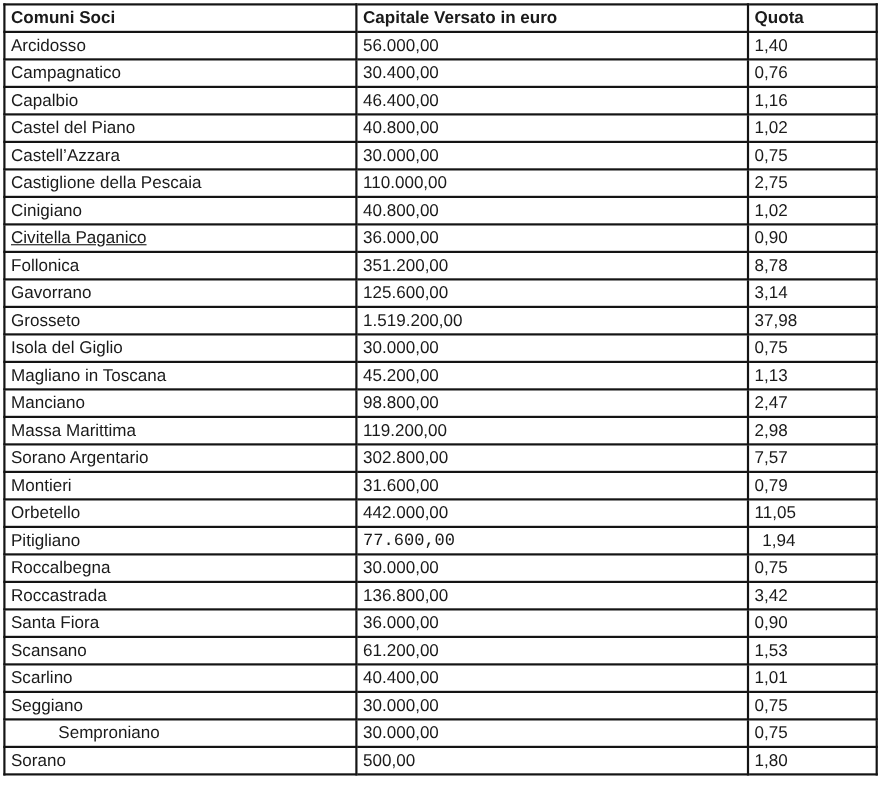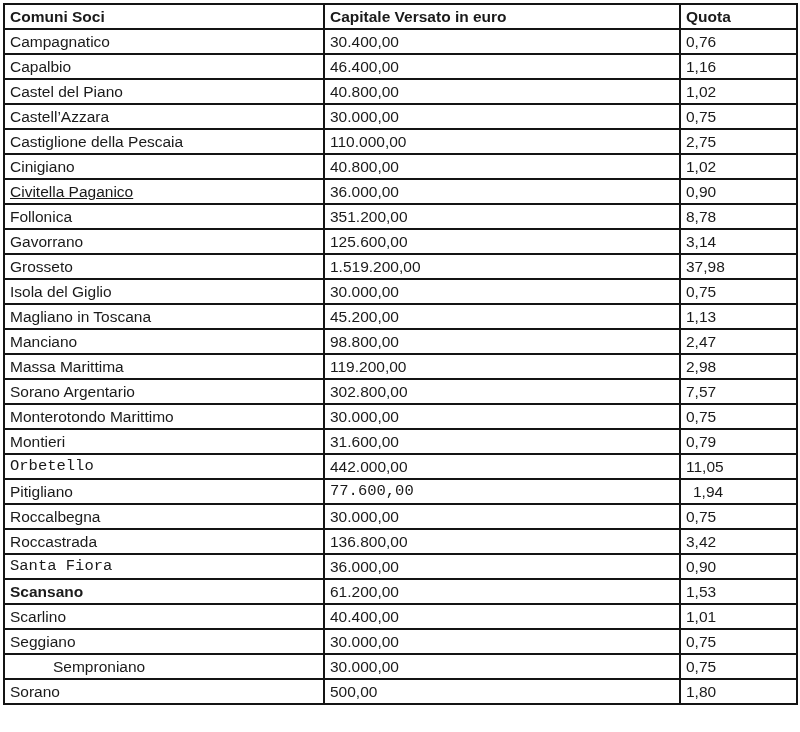--- a/index.html
+++ b/index.html
@@ -56,20 +56,25 @@
     </colgroup>
     <thead>
       <tr>
         <th style="border-color: rgb(20, 20, 20);">Comuni Soci</th>
         <th style="border-color: rgb(20, 20, 20);">Capitale Versato in euro</th>
         <th style="border-color: rgb(20, 20, 20);">Quota</th>
       </tr>
     </thead>
     <tbody>
         <tr>
+          <td style="border-color: rgb(20, 20, 20);">Arcidosso</td>
+          <td style="border-color: rgb(20, 20, 20);">56.000,00</td>
+          <td style="border-color: rgb(20, 20, 20);">1,40</td>
+        </tr>
+        <tr>
           <td style="border-color: rgb(20, 20, 20);">Campagnatico</td>
           <td style="border-color: rgb(20, 20, 20);">30.400,00</td>
           <td style="border-color: rgb(20, 20, 20);">0,76</td>
         </tr>
         <tr>
           <td style="border-color: rgb(20, 20, 20);">Capalbio</td>
           <td style="border-color: rgb(20, 20, 20);">46.400,00</td>
           <td style="border-color: rgb(20, 20, 20);">1,16</td>
         </tr>
         <tr>
@@ -131,56 +136,51 @@
           <td style="border-color: rgb(20, 20, 20);">Massa Marittima</td>
           <td style="border-color: rgb(20, 20, 20);">119.200,00</td>
           <td style="border-color: rgb(20, 20, 20);">2,98</td>
         </tr>
         <tr>
           <td style="border-color: rgb(20, 20, 20);">Sorano Argentario</td>
           <td style="border-color: rgb(20, 20, 20);">302.800,00</td>
           <td style="border-color: rgb(20, 20, 20);">7,57</td>
         </tr>
         <tr>
-          <td style="border-color: rgb(20, 20, 20);">Monterotondo Marittimo</td>
-          <td style="border-color: rgb(20, 20, 20);">30.000,00</td>
-          <td style="border-color: rgb(20, 20, 20);">0,75</td>
-        </tr>
-        <tr>
           <td style="border-color: rgb(20, 20, 20);">Montieri</td>
           <td style="border-color: rgb(20, 20, 20);">31.600,00</td>
           <td style="border-color: rgb(20, 20, 20);">0,79</td>
         </tr>
         <tr>
-          <td style="border-color: rgb(20, 20, 20); font-family: Liberation Mono, monospace;">Orbetello</td>
+          <td style="border-color: rgb(20, 20, 20);">Orbetello</td>
           <td style="border-color: rgb(20, 20, 20);">442.000,00</td>
           <td style="border-color: rgb(20, 20, 20);">11,05</td>
         </tr>
         <tr>
           <td style="border-color: rgb(20, 20, 20);">Pitigliano</td>
           <td style="border-color: rgb(20, 20, 20); font-family: Liberation Mono, monospace;">77.600,00</td>
           <td style="border-color: rgb(20, 20, 20); padding-left: 12px;">1,94</td>
         </tr>
         <tr>
           <td style="border-color: rgb(20, 20, 20);">Roccalbegna</td>
           <td style="border-color: rgb(20, 20, 20);">30.000,00</td>
           <td style="border-color: rgb(20, 20, 20);">0,75</td>
         </tr>
         <tr>
           <td style="border-color: rgb(20, 20, 20);">Roccastrada</td>
           <td style="border-color: rgb(20, 20, 20);">136.800,00</td>
           <td style="border-color: rgb(20, 20, 20);">3,42</td>
         </tr>
         <tr>
-          <td style="border-color: rgb(20, 20, 20); font-family: Liberation Mono, monospace;">Santa Fiora</td>
+          <td style="border-color: rgb(20, 20, 20);">Santa Fiora</td>
           <td style="border-color: rgb(20, 20, 20);">36.000,00</td>
           <td style="border-color: rgb(20, 20, 20);">0,90</td>
         </tr>
         <tr>
-          <td style="border-color: rgb(20, 20, 20); font-weight: bold;">Scansano</td>
+          <td style="border-color: rgb(20, 20, 20);">Scansano</td>
           <td style="border-color: rgb(20, 20, 20);">61.200,00</td>
           <td style="border-color: rgb(20, 20, 20);">1,53</td>
         </tr>
         <tr>
           <td style="border-color: rgb(20, 20, 20);">Scarlino</td>
           <td style="border-color: rgb(20, 20, 20);">40.400,00</td>
           <td style="border-color: rgb(20, 20, 20);">1,01</td>
         </tr>
         <tr>
           <td style="border-color: rgb(20, 20, 20);">Seggiano</td>

